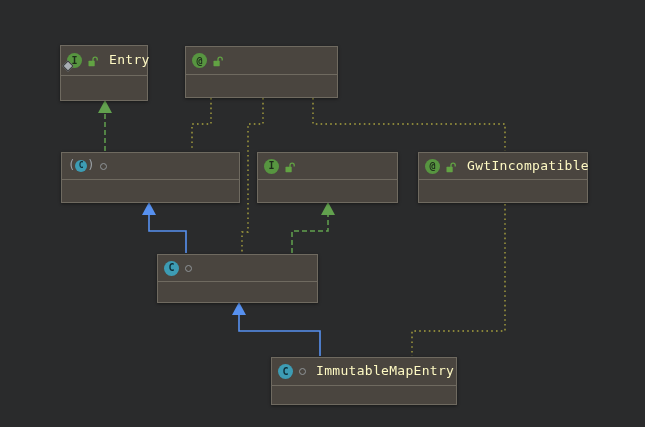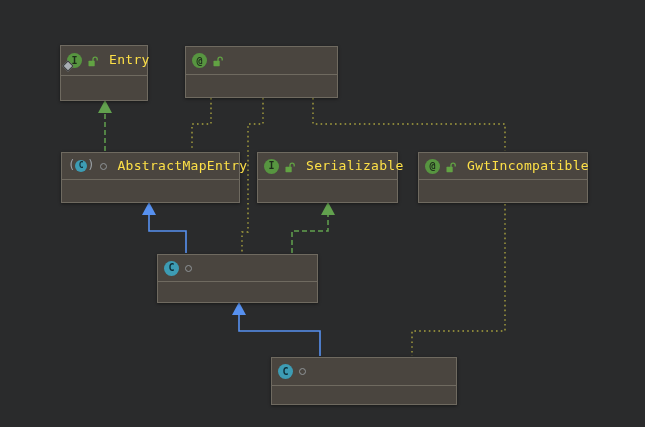--- a/index.html
+++ b/index.html
@@ -12,21 +12,21 @@
     position:absolute;box-sizing:border-box;background:#4a453f;
     border:1px solid #6f6a60;box-shadow:0 1px 3px rgba(0,0,0,.45);
   }
   .node .title{
     height:27px;display:flex;align-items:center;gap:6px;padding:0 6px;
     border-bottom:1px solid #6f6a60;box-sizing:border-box;
   }
   .node.t30 .title{height:30px}
   .node.t28 .title{height:28px}
   .label{
-    color:#fde047;font-size:13px;letter-spacing:.3px;white-space:nowrap;
+    color:#fef9c3;font-size:13px;letter-spacing:.3px;white-space:nowrap;
     padding-left:4px;transform:translateY(-1px);
   }
   
   .cicon{
     position:relative;width:15px;height:15px;border-radius:50%;
     display:flex;align-items:center;justify-content:center;flex:0 0 auto;
   }
   .cicon .glyph{
     font-size:10px;font-weight:bold;line-height:1;transform:translateY(-.5px);
   }
@@ -128,37 +128,35 @@
   <div class="node" style="left:61px;top:152px;width:179px;height:51px">
     <div class="title">
       <span class="abstract-wrap">
         <span class="paren">(</span>
         <span class="cicon teal-circle">
           <span class="glyph">C</span>
         </span>
         <span class="paren">)</span>
       </span>
       <span class="pkg"></span>
-      <span class="label">AbstractMapEntry</span>
     </div>
     <div class="body"></div>
   </div>
 
   <div class="node" style="left:257px;top:152px;width:141px;height:51px">
     <div class="title">
       <span class="cicon green-circle">
         <span class="glyph">I</span>
       </span>
       <span class="lock">
         <svg width="11" height="11" viewBox="0 0 11 11">
             <path d="M5 5 V3.2 a2.1 2.1 0 0 1 4.2 0 V4.4" fill="none" stroke="#62a343" stroke-width="1.3"></path>
             <rect x="0.5" y="4.8" width="6.2" height="5.4" rx="0.6" fill="#62a343"></rect>
           </svg>
       </span>
-      <span class="label">Serializable</span>
     </div>
     <div class="body"></div>
   </div>
 
   <div class="node" style="left:418px;top:152px;width:170px;height:51px">
     <div class="title">
       <span class="cicon green-circle">
         <span class="glyph">@</span>
       </span>
       <span class="lock">
@@ -181,17 +179,18 @@
     </div>
     <div class="body"></div>
   </div>
 
   <div class="node t28" style="left:271px;top:357px;width:186px;height:48px">
     <div class="title">
       <span class="cicon teal-circle">
         <span class="glyph">C</span>
       </span>
       <span class="pkg"></span>
+      <span class="label">ImmutableMapEntry</span>
     </div>
     <div class="body"></div>
   </div>
 
 </div>
 
 </body></html>

